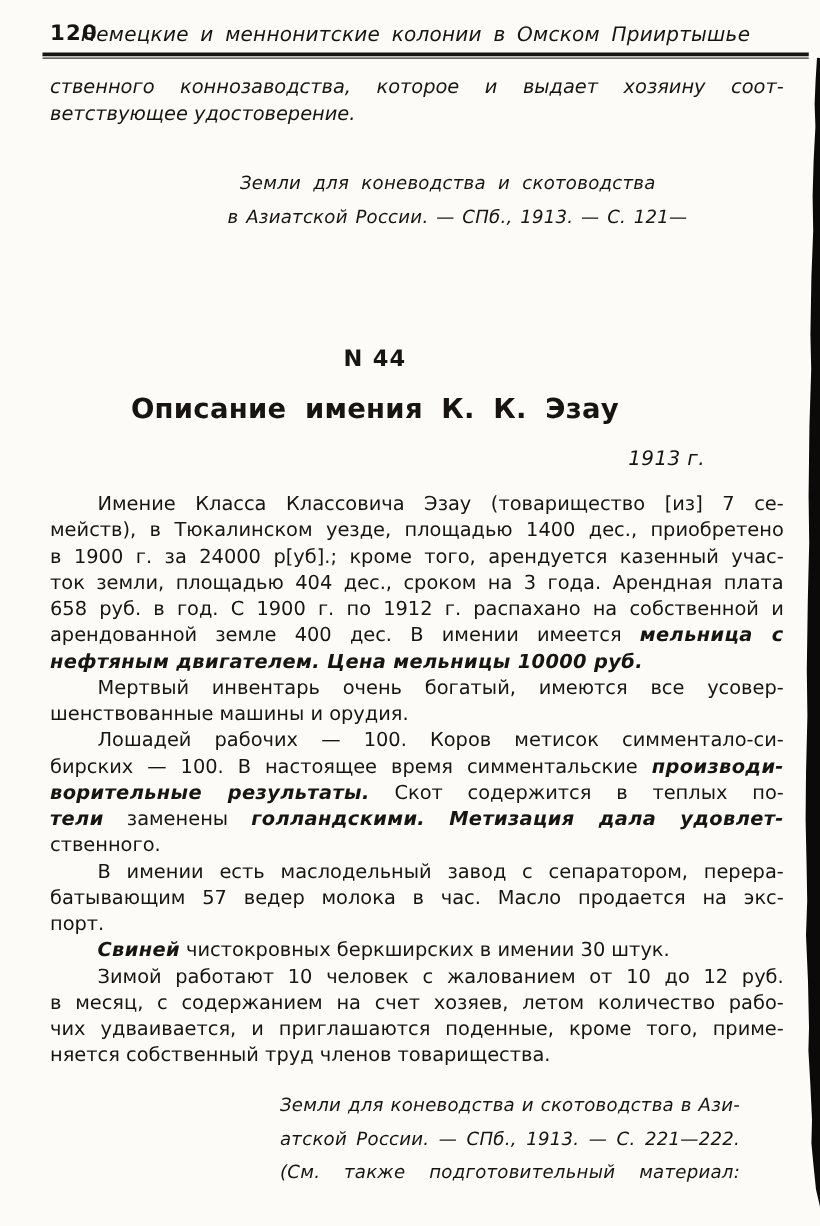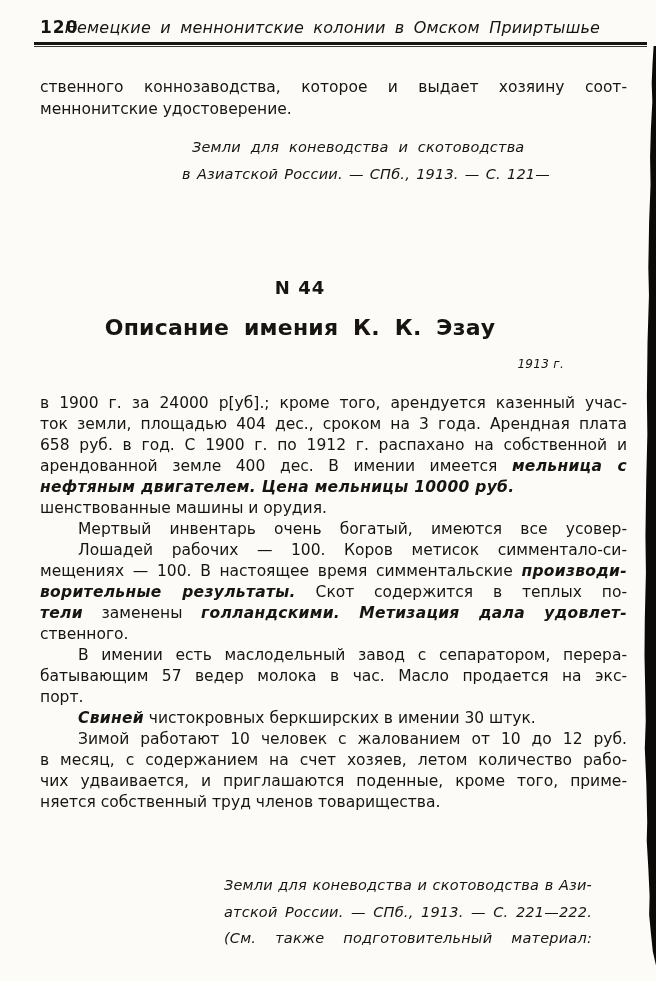--- a/index.html
+++ b/index.html
@@ -17,34 +17,34 @@
   .runtitle{position:absolute;left:0;right:0;top:3px;text-align:center;
     font-style:italic;font-size:16px;word-spacing:4px;letter-spacing:.2px;}
   .rule{position:absolute;left:34px;right:9px;top:42px;height:3px;background:var(--ink,#171411);}
   .rule-echo{position:absolute;left:0;right:0;top:4px;height:1.4px;background:#3a352d;}
   
   .ln{overflow:hidden;}
   .just{text-align:justify;text-align-last:justify;}
   .ind{text-indent:38px;}
   .em{font-weight:bold;font-style:italic;letter-spacing:.3px;}
   
-  .intro{position:absolute;left:40px;width:587px;top:76px;font-size:15.5px;}
+  .intro{position:absolute;left:40px;width:587px;top:58px;font-size:15.5px;font-style:italic;}
   .intro .ln{height:22px;line-height:22px;}
   
   .cite{font-style:italic;font-size:14.5px;letter-spacing:.2px;}
   .cite .ln{height:26.5px;line-height:26.5px;}
   .cite-top{position:absolute;left:182px;width:368px;top:134px;}
   .cite-top .ln.first{padding-left:10px;word-spacing:5px;}
   .cite-bottom{position:absolute;left:178px;width:368px;top:872px;margin-left:46px;}
   
   .docnum{position:absolute;left:40px;width:520px;top:277px;text-align:center;
     font-weight:bold;font-size:18px;letter-spacing:1px;}
   .doctitle{position:absolute;left:40px;width:520px;top:315px;text-align:center;
     font-weight:bold;font-size:22px;word-spacing:7px;letter-spacing:.2px;}
-  .docdate{position:absolute;right:92px;top:357px;font-style:italic;font-size:12px;letter-spacing:.3px;}
+  .docdate{position:absolute;right:92px;top:357px;font-style:italic;font-size:16px;letter-spacing:.3px;}
   
   .bodytext{position:absolute;left:40px;width:587px;top:393px;font-size:15.5px;}
   .bodytext .ln{height:21px;line-height:21px;}
   
   .binding{position:absolute;top:46px;right:0;width:16px;height:924px;
     background:var(--shadow,#0b0a09);
     clip-path:polygon(100% 0,85% 0,78% 2%,73% 4%,77% 6%,68% 9%,63% 12%,66% 15%,
       57% 19%,52% 24%,56% 27%,47% 32%,43% 38%,46% 42%,39% 47%,34% 53%,37% 57%,
       30% 62%,28% 66%,33% 70%,36% 73%,30% 76%,40% 80%,45% 84%,42% 86%,52% 89%,
       60% 92%,57% 94%,68% 96%,80% 98%,100% 99.5%);}
@@ -57,42 +57,44 @@
   <div class="hdr">
     <span class="pagenum">120</span>
     <span class="runtitle">Немецкие и меннонитские колонии в Омском Прииртышье</span>
   </div>
   <div class="rule">
     <div class="rule-echo"></div>
   </div>
 
   <div class="intro">
       <div class="ln just first">ственного коннозаводства, которое и выдает хозяину соот-</div>
-      <div class="ln">меннонитские удостоверение.</div>
+      <div class="ln">ветствующее удостоверение.</div>
     </div>
 
   <div class="cite cite-top">
       <div class="ln first">Земли для коневодства и скотоводства</div>
       <div class="ln just">в Азиатской России. — СПб., 1913. — С. 121—128.</div>
     </div>
 
   <div class="docnum">N 44</div>
   <div class="doctitle">Описание имения К. К. Эзау</div>
   <div class="docdate">1913 г.</div>
 
   <div class="bodytext">
+      <div class="ln just ind"><span>Имение Класса Классовича Эзау (товарищество [из] 7 се-</span></div>
+      <div class="ln just"><span>мейств), в Тюкалинском уезде, площадью 1400 дес., приобретено</span></div>
       <div class="ln just"><span>в 1900 г. за 24000 р[уб].; кроме того, арендуется казенный учас-</span></div>
       <div class="ln just"><span>ток земли, площадью 404 дес., сроком на 3 года. Арендная плата</span></div>
       <div class="ln just"><span>658 руб. в год. С 1900 г. по 1912 г. распахано на собственной и</span></div>
       <div class="ln just"><span>арендованной земле 400 дес. В имении имеется </span><span class="em">мельница с</span></div>
       <div class="ln"><span class="em">нефтяным двигателем. Цена мельницы 10000 руб.</span></div>
+      <div class="ln just ind"><span>Мертвый инвентарь очень богатый, имеются все усовер-</span></div>
       <div class="ln"><span>шенствованные машины и орудия.</span></div>
-      <div class="ln just ind"><span>Мертвый инвентарь очень богатый, имеются все усовер-</span></div>
       <div class="ln just ind"><span>Лошадей рабочих — 100. Коров метисок симментало-си-</span></div>
-      <div class="ln just"><span>мещениях — 100. В настоящее время симментальские </span><span class="em">производи-</span></div>
+      <div class="ln just"><span>бирских — 100. В настоящее время симментальские </span><span class="em">производи-</span></div>
       <div class="ln just"><span class="em">ворительные результаты.</span><span> Скот содержится в теплых по-</span></div>
       <div class="ln just"><span class="em">тели</span><span> заменены </span><span class="em">голландскими. Метизация дала удовлет-</span></div>
       <div class="ln"><span>ственного.</span></div>
       <div class="ln just ind"><span>В имении есть маслодельный завод с сепаратором, перера-</span></div>
       <div class="ln just"><span>батывающим 57 ведер молока в час. Масло продается на экс-</span></div>
       <div class="ln"><span>порт.</span></div>
       <div class="ln ind"><span class="em">Свиней</span><span> чистокровных беркширских в имении 30 штук.</span></div>
       <div class="ln just ind"><span>Зимой работают 10 человек с жалованием от 10 до 12 руб.</span></div>
       <div class="ln just"><span>в месяц, с содержанием на счет хозяев, летом количество рабо-</span></div>
       <div class="ln just"><span>чих удваивается, и приглашаются поденные, кроме того, приме-</span></div>

